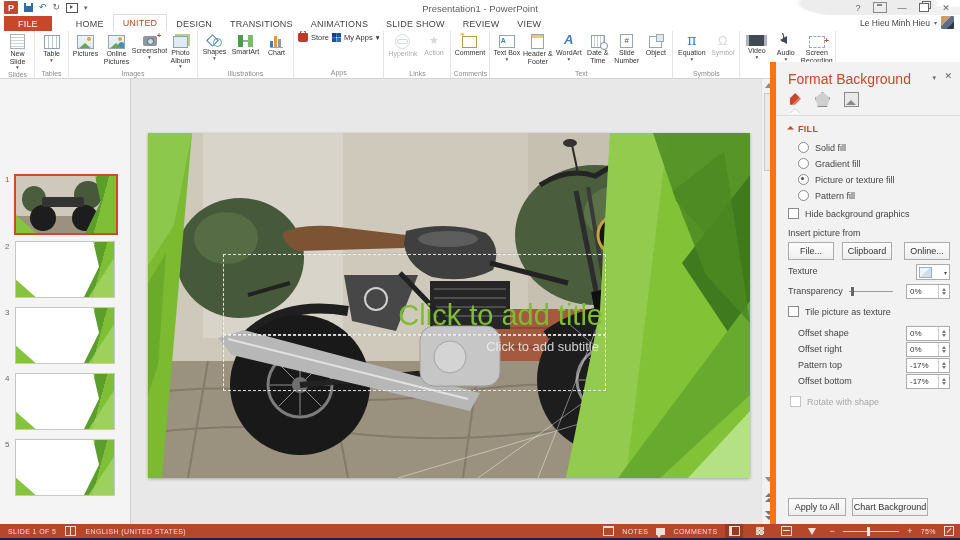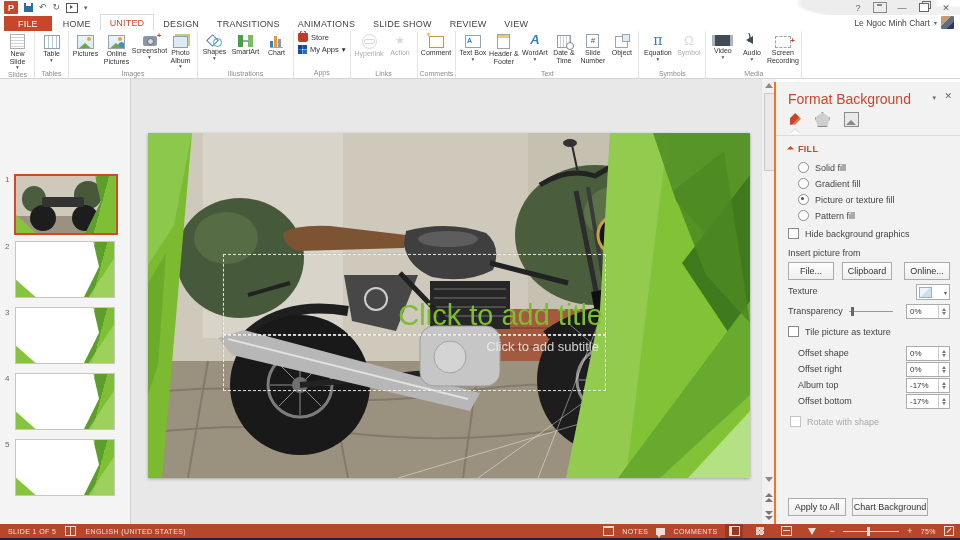--- a/index.html
+++ b/index.html
@@ -25,38 +25,38 @@
   .winbtn{width:20px;height:13px;display:flex;align-items:center;justify-content:center;
     font-size:9px;color:#666;}
   .ribopts{width:12px;height:9px;border:1px solid #888;position:relative;}
   .ribopts::after{content:"";position:absolute;left:3px;top:1px;width:5px;height:2px;background:#888;}
   .restore{width:8px;height:7px;border:1px solid #666;position:relative;background:#fff;}
   .restore::before{content:"";position:absolute;left:2px;top:-3px;width:7px;height:6px;border:1px solid #666;}
   .restore::after{content:"";position:absolute;inset:0;background:#fff;}
   
   .tabsrow{position:absolute;top:15px;left:0;right:0;height:16px;display:flex;align-items:flex-end;padding-left:4px;background:#fff;}
   .tab{padding:3px 9px 2px 9px;font-size:9px;color:#444;letter-spacing:.2px;cursor:default;}
-  .tab.file{background:#c8472b;color:#fff;padding:3px 14px 2px 14px;margin-right:2px;}
+  .tab.file{background:#c8472b;color:#fff;padding:3px 14px 2px 14px;margin-right:15px;}
   .tab.active{color:#c8472b;border:1px solid #dadada;border-bottom:1px solid #fff;background:#fff;}
   .userarea{position:absolute;right:6px;top:16px;display:flex;align-items:center;gap:4px;font-size:8.5px;color:#444;}
   .avatar{width:13px;height:13px;border-radius:1px;
     background:linear-gradient(135deg,#c79b72 0 40%,#5a6f8a 40% 70%,#2e3a4e 70%);}
   
   .ribbon{position:absolute;top:31px;left:0;right:0;height:47px;background:#fff;
     border-bottom:1px solid #d4d4d4;display:flex;align-items:stretch;padding-left:1px;overflow:hidden;}
   .rgroup{display:flex;flex-direction:column;border-right:1px solid #e4e4e4;padding:0 2px;}
   .rbtns{flex:1;display:flex;align-items:flex-start;}
   .rlabel{height:10px;font-size:7px;color:#8c8c8c;text-align:center;line-height:9px;white-space:nowrap;}
   .rbtn{width:29px;min-height:36px;display:flex;flex-direction:column;align-items:center;
     font-size:7px;color:#333;text-align:center;line-height:7.5px;padding-top:2px;cursor:default;}
   .rbtn.w33{width:33px;}
   .rbtn .cap{margin-top:1px;}
   .rbtn .arr{font-size:5.5px;color:#555;line-height:5px;}
   .rbtn.disabled{opacity:.42;}
-  .stackcol{display:flex;flex-direction:column;justify-content:center;gap:3px;padding:2px 2px;}
+  .stackcol{display:flex;flex-direction:row;justify-content:center;gap:3px;padding:2px 2px;}
   .srow{display:flex;align-items:center;gap:3px;font-size:7.5px;color:#333;white-space:nowrap;}
   .collapse{position:absolute;right:7px;bottom:80px;font-size:8px;color:#999;}
   
   .ric{width:18px;height:15px;position:relative;flex:none;}
   .ic-page{width:13px;height:13px;margin:1px auto 0;border:1px solid #a9b0b8;background:
     repeating-linear-gradient(#fff 0 2px,#cdd4da 2px 3px);}
   .ic-table{width:14px;height:12px;margin:2px auto 0;border:1px solid #8fa0b0;background:
     repeating-linear-gradient(90deg,#fff 0 3px,#b9c7d4 3px 4px),repeating-linear-gradient(#fff 0 3px,#b9c7d4 3px 4px);}
   .ic-pic{width:15px;height:12px;margin:2px auto 0;border:1px solid #98a4ae;background:linear-gradient(#eaf4fb,#d8ecf7);position:relative;overflow:hidden;}
   .ic-pic::before{content:"";position:absolute;right:2px;top:1px;width:4px;height:4px;border-radius:50%;background:#e8a33d;}
@@ -140,21 +140,21 @@
   .vscroll{position:absolute;top:79px;right:184px;width:14px;bottom:16px;background:#f1f1f1;border-left:1px solid #e3e3e3;}
   .sarrow{position:absolute;left:3px;width:0;height:0;border-left:4px solid transparent;border-right:4px solid transparent;}
   .sa-up{top:4px;border-bottom:5px solid #8a8a8a;}
   .sa-dn{bottom:42px;border-top:5px solid #8a8a8a;}
   .sthumb{position:absolute;left:2px;top:14px;width:9px;height:76px;background:#e9e9e9;border:1px solid #c9c9c9;}
   .dbl{position:absolute;left:3px;display:flex;flex-direction:column;gap:1px;}
   .dbl i{display:block;width:0;height:0;border-left:4px solid transparent;border-right:4px solid transparent;}
   .dbl.up{bottom:22px;} .dbl.up i{border-bottom:4px solid #777;}
   .dbl.dn{bottom:4px;} .dbl.dn i{border-top:4px solid #777;}
   
-  .panel{position:absolute;top:82px;right:0;width:184px;bottom:16px;background:#f2f2f2;border-left:2px solid #f97316;color:#444;}
+  .panel{position:absolute;top:62px;right:0;width:184px;bottom:16px;background:#f2f2f2;border-left:6px solid #f97316;color:#444;}
   .p-title{position:absolute;left:12px;top:9px;font-size:14px;color:#c8472b;}
   .p-close{position:absolute;right:8px;top:9px;font-size:9px;color:#666;}
   .p-dd{position:absolute;right:24px;top:12px;font-size:7px;color:#666;}
   .p-icons{position:absolute;left:12px;top:30px;display:flex;gap:14px;align-items:center;}
   .pi{width:13px;height:13px;position:relative;}
   .pi-fill{background:linear-gradient(135deg,#c8472b 0 60%,#e2765d 60%);clip-path:polygon(15% 40%,55% 0,100% 45%,55% 90%,15% 90%);}
   .pi-fx{border:1.5px solid #8a8a8a;clip-path:polygon(50% 0,100% 38%,81% 100%,19% 100%,0 38%);background:#cfcfcf;}
   .pi-img{border:1px solid #8a8a8a;background:#e9e9e9;}
   .pi-img::after{content:"";position:absolute;left:1px;bottom:1px;border-left:5px solid transparent;border-right:5px solid transparent;border-bottom:5px solid #8a8a8a;}
   .p-marker{position:absolute;left:14px;top:47px;width:0;height:0;border-left:5px solid transparent;border-right:5px solid transparent;border-bottom:5px solid #fff;filter:drop-shadow(0 -1px 0 #cfcfcf);}
@@ -215,20 +215,21 @@
   <div class="titlebar">
     <div class="clouds"></div>
     <div class="qat">
       <div class="pptlogo">P</div>
       <div class="qsave"></div>
       <span class="qicon">↶</span>
       <span class="qicon" style="color:#666">↻</span>
       <div class="qshow"></div>
       <span class="qmore">▾</span>
     </div>
+    <div class="doc-title">Presentation1 - PowerPoint</div>
     <div class="winbtns">
       <div class="winbtn">?</div>
       <div class="winbtn">
           <span class="ribopts"></span>
         </div>
       <div class="winbtn">—</div>
       <div class="winbtn">
           <span class="restore"></span>
         </div>
       <div class="winbtn">✕</div>
@@ -240,21 +241,21 @@
     <div class="tab">HOME</div>
     <div class="tab active">UNITED</div>
     <div class="tab">DESIGN</div>
     <div class="tab">TRANSITIONS</div>
     <div class="tab">ANIMATIONS</div>
     <div class="tab">SLIDE SHOW</div>
     <div class="tab">REVIEW</div>
     <div class="tab">VIEW</div>
   </div>
   <div class="userarea">
-    <span>Le Ngoc Minh Chart</span>
+    <span>Le Hieu Minh Hieu</span>
     <span style="font-size:6px;color:#666">▾</span>
     <div class="avatar"></div>
   </div>
 
   <div class="ribbon">
     <div class="rgroup">
       <div class="rbtns">
         <div class="rbtn">
           <div class="ric ic-page"></div>
           <span class="cap">New Slide</span>
@@ -643,21 +644,21 @@
           <span>Offset right</span>
         </div>
       <div class="spin" style="top:226px">
         <span class="val">0%</span>
         <span class="arrs">
             <i class="u"></i>
             <i class="d"></i>
           </span>
       </div>
       <div class="prow" style="top:244px">
-          <span>Album top</span>
+          <span>Pattern top</span>
         </div>
       <div class="spin" style="top:242px">
         <span class="val">-17%</span>
         <span class="arrs">
             <i class="u"></i>
             <i class="d"></i>
           </span>
       </div>
       <div class="prow" style="top:260px">
           <span>Offset bottom</span>

